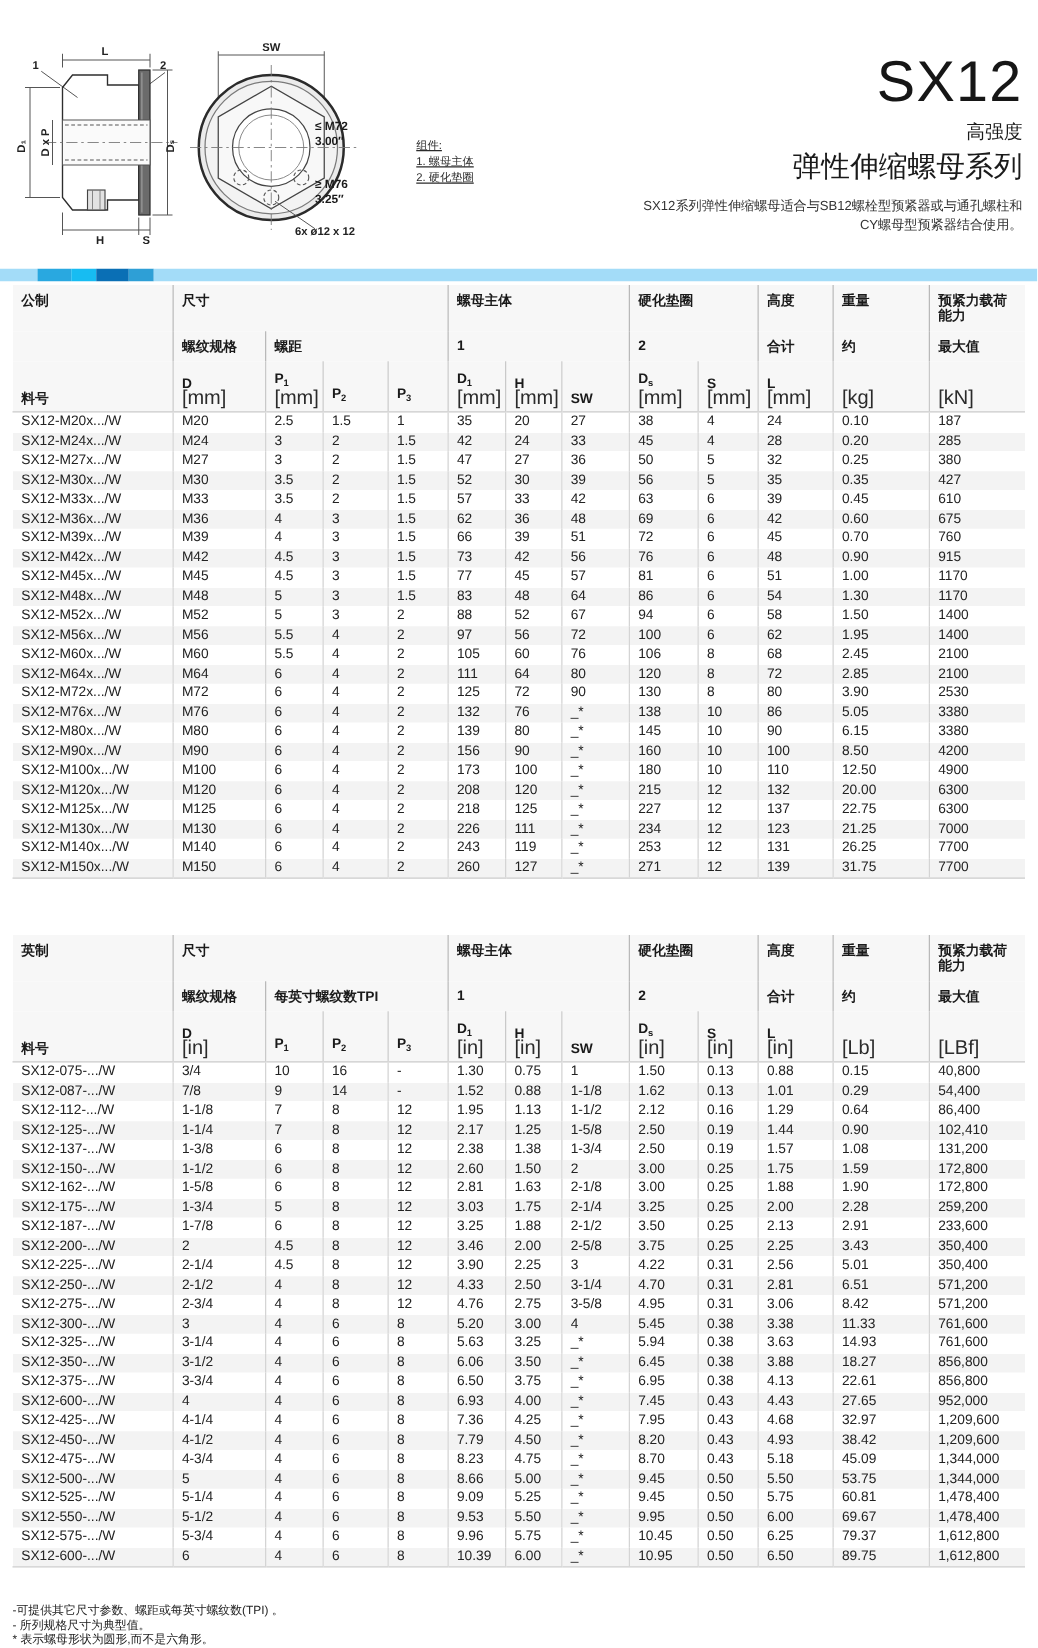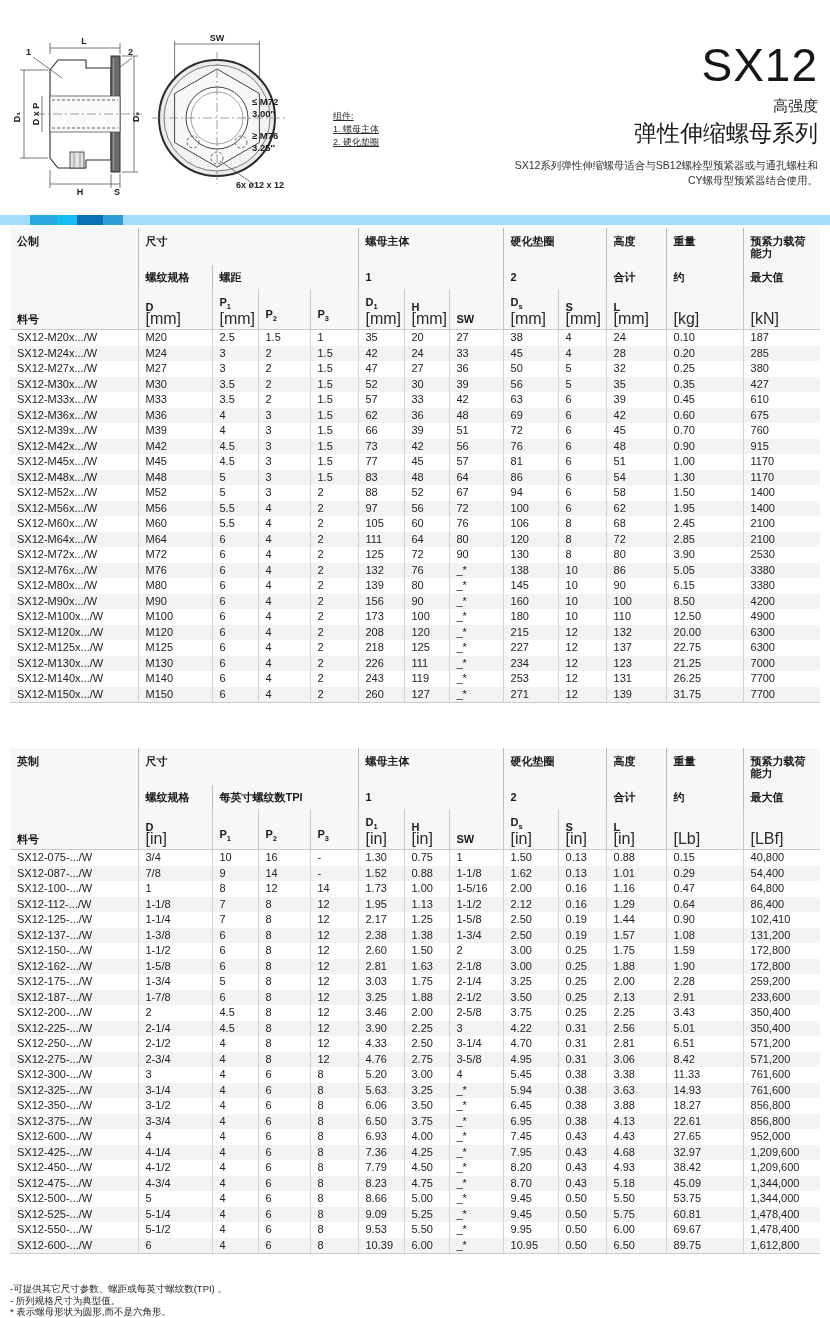--- a/index.html
+++ b/index.html
@@ -12,21 +12,21 @@
   #frontview{left:150px;top:34px;}
   svg text{font-family:"Liberation Sans","DejaVu Sans",sans-serif;}
   .dimtxt{font-size:9px;font-weight:bold;fill:#222;}
   .dimline{stroke:#555;stroke-width:0.8;fill:none;}
   .edge{stroke:#2e2e2e;stroke-width:1.1;fill:none;}
   .cline{stroke:#777;stroke-width:0.7;stroke-dasharray:9 3 2 3;fill:none;}
   .dashc{stroke:#555;stroke-width:0.9;stroke-dasharray:3 2;fill:none;}
 
   .m7276{position:absolute;left:252px;top:96px;font-size:9.5px;font-weight:bold;
          line-height:12px;color:#1a1a1a;}
-  .m7276 .grp2{margin-top:10px;}
+  .m7276 .grp2{margin-top:22px;}
 
   .legend{position:absolute;left:333px;top:110px;font-size:9px;line-height:13px;color:#2b2b2b;text-decoration:underline;}
 
   
   .titleblock{position:absolute;right:12px;top:40px;text-align:right;}
   .series{font-size:46px;line-height:50px;font-weight:300;letter-spacing:1px;color:#161616;}
   .sub1{font-size:15px;line-height:24px;margin-top:4px;}
   .sub2{font-size:23px;line-height:26px;margin-top:2px;}
   .desc{font-size:10.5px;line-height:15px;margin-top:12px;color:#333;}
 
@@ -758,35 +758,20 @@
             <td>1.52</td>
             <td>0.88</td>
             <td>1-1/8</td>
             <td>1.62</td>
             <td>0.13</td>
             <td>1.01</td>
             <td>0.29</td>
             <td>54,400</td>
           </tr>
           <tr>
-            <td>SX12-100-.../W</td>
-            <td>1</td>
-            <td>8</td>
-            <td>12</td>
-            <td>14</td>
-            <td>1.73</td>
-            <td>1.00</td>
-            <td>1-5/16</td>
-            <td>2.00</td>
-            <td>0.16</td>
-            <td>1.16</td>
-            <td>0.47</td>
-            <td>64,800</td>
-          </tr>
-          <tr>
             <td>SX12-112-.../W</td>
             <td>1-1/8</td>
             <td>7</td>
             <td>8</td>
             <td>12</td>
             <td>1.95</td>
             <td>1.13</td>
             <td>1-1/2</td>
             <td>2.12</td>
             <td>0.16</td>
@@ -1103,20 +1088,35 @@
             <td>9.53</td>
             <td>5.50</td>
             <td>_*</td>
             <td>9.95</td>
             <td>0.50</td>
             <td>6.00</td>
             <td>69.67</td>
             <td>1,478,400</td>
           </tr>
           <tr>
+            <td>SX12-575-.../W</td>
+            <td>5-3/4</td>
+            <td>4</td>
+            <td>6</td>
+            <td>8</td>
+            <td>9.96</td>
+            <td>5.75</td>
+            <td>_*</td>
+            <td>10.45</td>
+            <td>0.50</td>
+            <td>6.25</td>
+            <td>79.37</td>
+            <td>1,612,800</td>
+          </tr>
+          <tr>
             <td>SX12-600-.../W</td>
             <td>6</td>
             <td>4</td>
             <td>6</td>
             <td>8</td>
             <td>10.39</td>
             <td>6.00</td>
             <td>_*</td>
             <td>10.95</td>
             <td>0.50</td>

